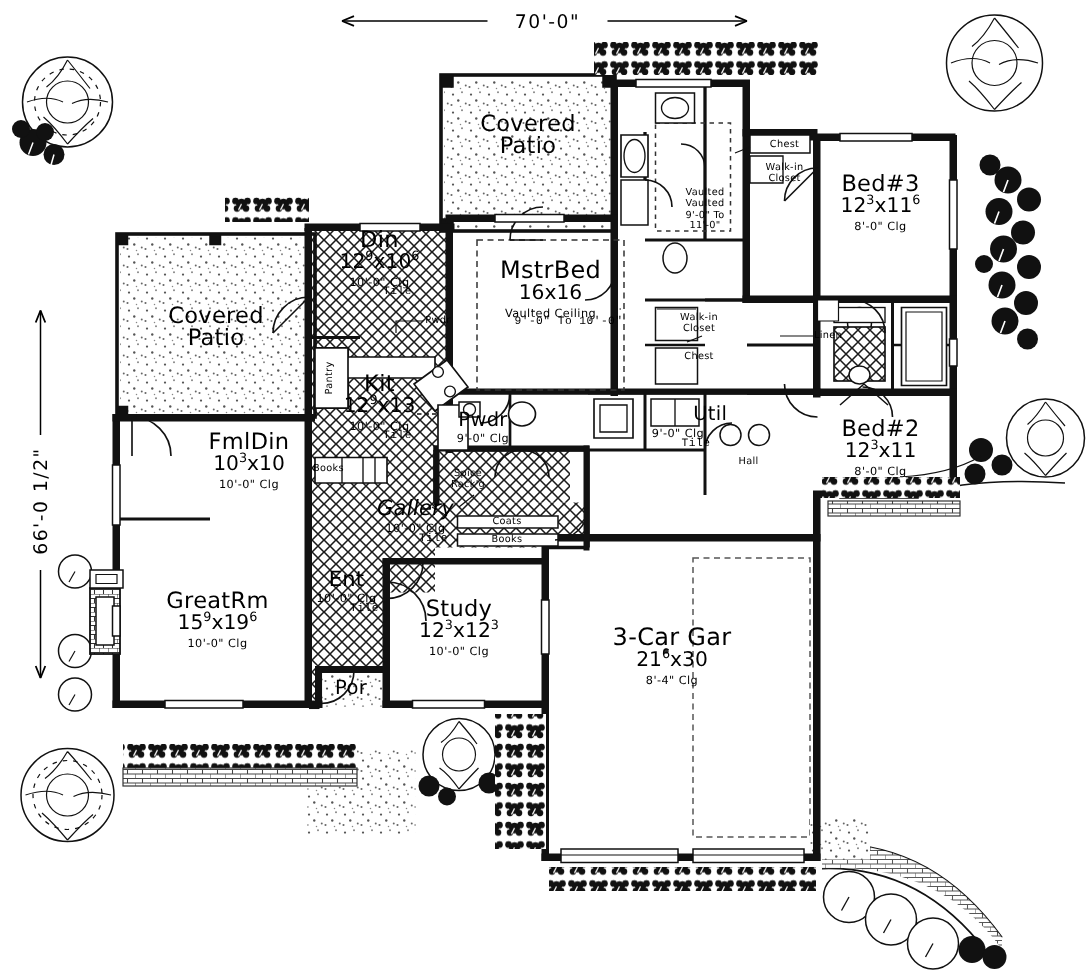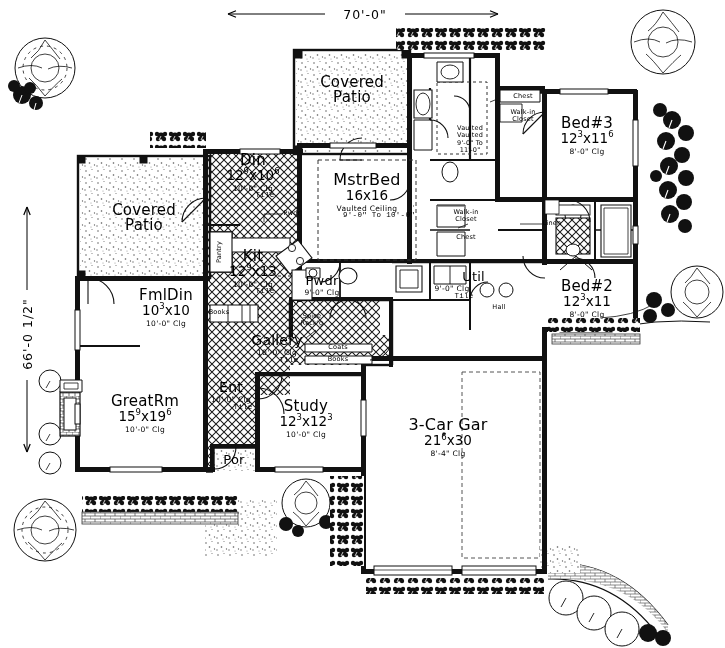--- a/index.html
+++ b/index.html
@@ -590,21 +590,21 @@
 
 <div class="room" style="left:145px;top:413px;">
   <div class="rname">GreatRm</div>
   <div class="rdim">
     <span>15</span><sup>9</sup><span>x</span><span>19</span><sup>6</sup>
   </div>
   <div class="rclg">10'-0" Clg</div>
 </div>
 
 <div class="room sm" style="left:277px;top:348px;">
-  <div class="rname" style="font-size:14px;">Gallery</div>
+  <div class="rname" style="font-size:14px;font-style:italic;">Gallery</div>
   <div class="rclg">10'-0" Clg</div>
   <div class="rclg2">Tile</div>
 </div>
 
 <div class="room sm" style="left:231px;top:395px;">
   <div class="rname" style="font-size:14px;">Ent</div>
   <div class="rclg">10'-0" Clg</div>
   <div class="rclg2">Tile</div>
 </div>
 

